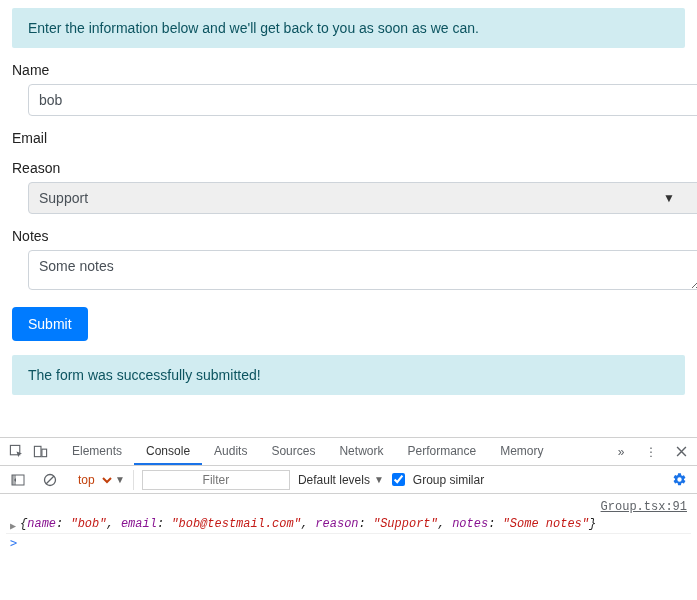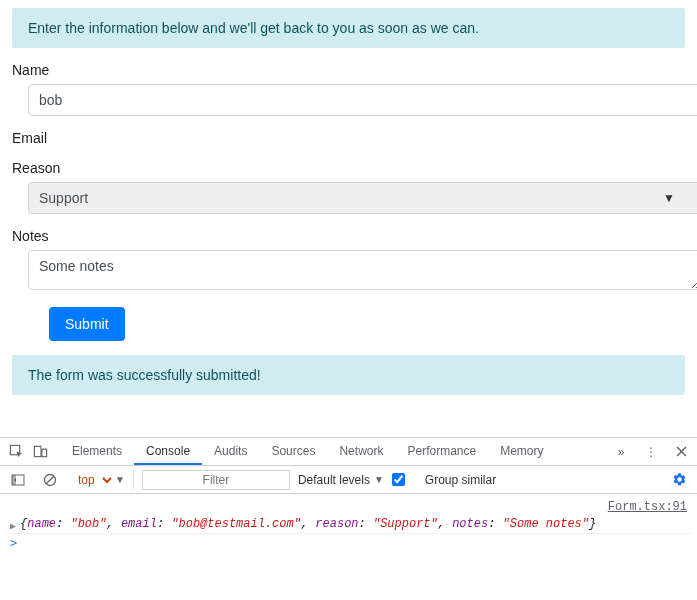--- a/index.html
+++ b/index.html
@@ -56,21 +56,20 @@
 textarea.form-control { height: 40px; resize: both; }
 .btn-primary {
   background: #007bff;
   color: #fff;
   border: none;
   padding: 9px 16px;
   font-size: 14px;
   border-radius: 4px;
   cursor: pointer;
   font-weight: 500;
-  margin-left: 37px;
 }
 .divider {
   height: 20px;
   background: #fff;
 }
 
 
 .devtools {
   border-top: 1px solid #d0d0d0;
   background: #fff;
@@ -131,21 +130,21 @@
   padding-right: 8px;
 }
 .dt-filter {
   border: 1px solid #d0d0d0;
   padding: 2px 6px;
   font-size: 12px;
   width: 148px;
   text-align: center;
 }
 .dt-levels { display: flex; align-items: center; gap: 4px; color: #333; }
-.dt-check { display: flex; align-items: center; gap: 20px; }
+.dt-check { display: flex; align-items: center; gap: 8px; }
 .dt-gear { margin-left: auto; color: #1a73e8; cursor: pointer; }
 
 .dt-console {
   font-family: Consolas, Menlo, "Courier New", monospace;
   font-size: 12px;
   padding: 4px 6px;
 }
 .dt-srcline {
   text-align: right;
   color: #5f6368;
@@ -273,21 +272,21 @@
       <span>Group similar</span>
     </label>
     <span class="dt-gear dt-iconbtn">
       <svg width="15" height="15" viewBox="0 0 24 24">
           <path fill="#1a73e8" d="M19.14,12.94a7.07,7.07,0,0,0,.05-.94,7.07,7.07,0,0,0-.05-.94l2.03-1.58a.5.5,0,0,0,.12-.64l-1.92-3.32a.5.5,0,0,0-.61-.22l-2.39.96a7.03,7.03,0,0,0-1.62-.94l-.36-2.54A.5.5,0,0,0,13.9,2h-3.8a.5.5,0,0,0-.49.42L9.25,4.96a7.03,7.03,0,0,0-1.62.94l-2.39-.96a.5.5,0,0,0-.61.22L2.71,8.48a.5.5,0,0,0,.12.64L4.86,10.7a7.07,7.07,0,0,0-.05.94,7.07,7.07,0,0,0,.05.94L2.83,14.16a.5.5,0,0,0-.12.64l1.92,3.32a.5.5,0,0,0,.61.22l2.39-.96a7.03,7.03,0,0,0,1.62.94l.36,2.54a.5.5,0,0,0,.49.42h3.8a.5.5,0,0,0,.49-.42l.36-2.54a7.03,7.03,0,0,0,1.62-.94l2.39.96a.5.5,0,0,0,.61-.22l1.92-3.32a.5.5,0,0,0-.12-.64ZM12,15.5A3.5,3.5,0,1,1,15.5,12,3.5,3.5,0,0,1,12,15.5Z"></path>
         </svg>
     </span>
   </div>
 
   <div class="dt-console">
-    <div class="dt-srcline">Form.tsx:91</div>
+    <div class="dt-srcline">Group.tsx:91</div>
     <div class="dt-logline">
       <span class="dt-disclose">▶</span>
       <span class="dt-obj">
         {<span class="dt-key">name</span>: <span class="dt-str">"bob"</span>, <span class="dt-key">email</span>: <span class="dt-str">"bob@testmail.com"</span>, <span class="dt-key">reason</span>: <span class="dt-str">"Support"</span>, <span class="dt-key">notes</span>: <span class="dt-str">"Some notes"</span>}
       </span>
     </div>
     <div class="dt-prompt">&gt;</div>
   </div>
 </div>
 

